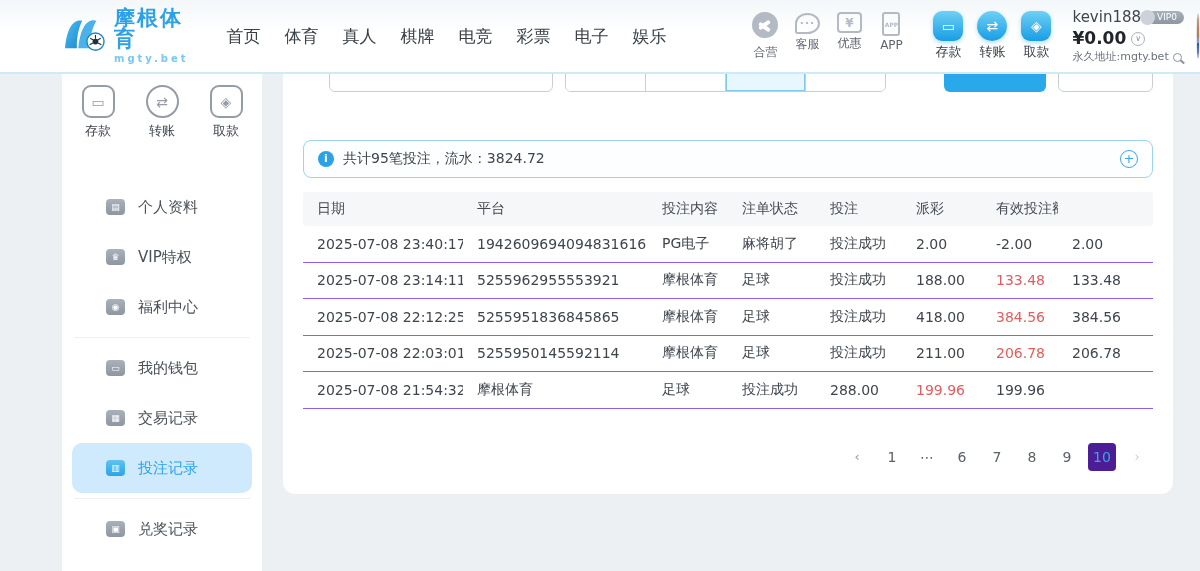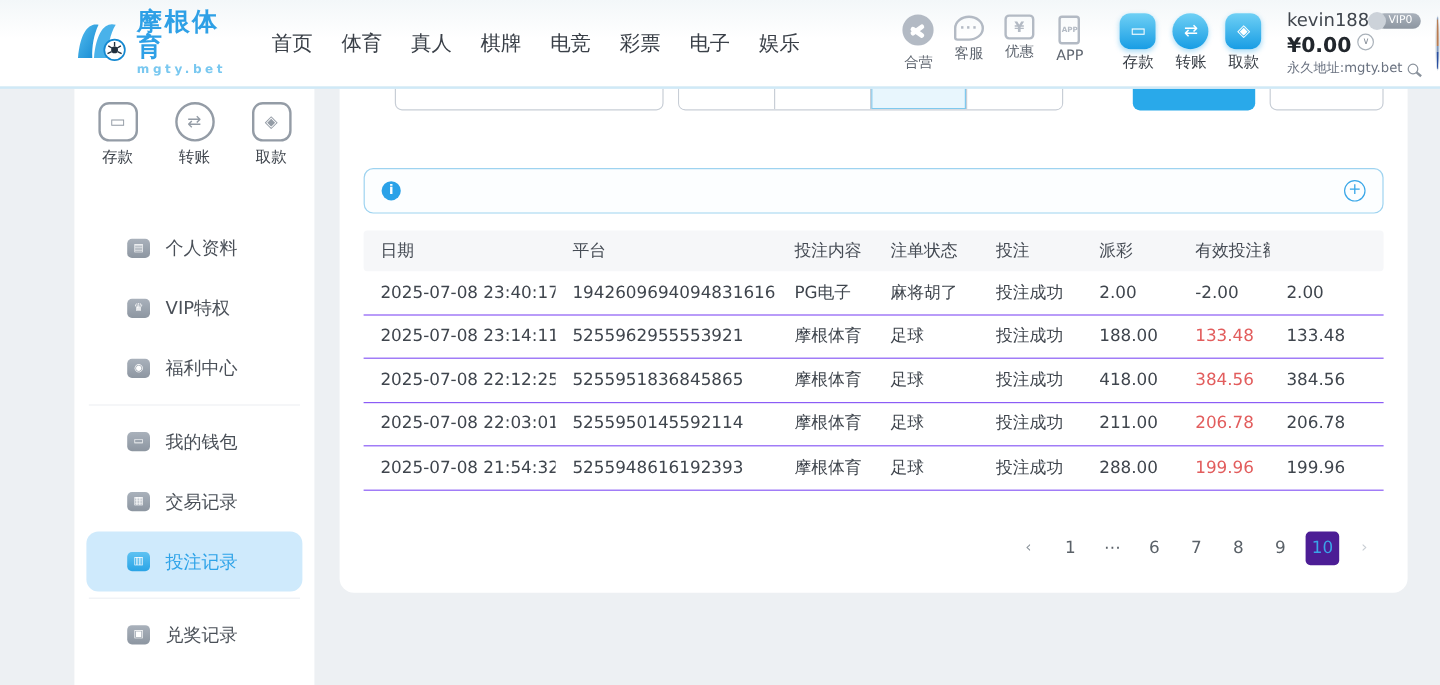--- a/index.html
+++ b/index.html
@@ -42,21 +42,21 @@
     box-shadow:0 2px 4px rgba(30,160,230,.35); }
   .bi-sq { border-radius:9px; } .bi-ci { border-radius:50%; }
 
   .userblk { margin-left:14px; line-height:1.25; }
   .u-row1 { display:flex; align-items:center; }
   .u-name { font-size:15px; color:#3f454d; cursor:pointer; }
   .vip-badge { position:relative; margin-left:6px; background:linear-gradient(#aab2bc,#8d96a1);
     color:#fff; font-size:9px; font-weight:normal; border-radius:8px; padding:1px 7px 1px 10px; cursor:pointer; }
   .vip-badge::before { content:""; position:absolute; left:-7px; top:-1px; width:15px; height:15px;
     border-radius:50%; background:#ccd2d9; }
-  .u-row2 { display:flex; margin-top:1px; }
+  .u-row2 { display:flex; align-items:center; margin-top:1px; }
   .u-balance { font-size:17px; font-weight:bold; color:#21262c; cursor:pointer; }
   .chev-circle { width:14px; height:14px; border:1.5px solid #aab2ba; border-radius:50%;
     margin-left:5px; color:#8a929c; font-size:8px; line-height:11px; text-align:center; cursor:pointer; }
   .u-row3 { display:flex; align-items:center; margin-top:1px; font-size:11px; color:#6a7280; }
   .mag { position:relative; width:9px; height:9px; border:1.5px solid #8a929c; border-radius:50%;
     margin-left:4px; cursor:pointer; }
   .mag::after { content:""; position:absolute; width:5px; height:1.5px; background:#8a929c;
     bottom:-2px; right:-4px; transform:rotate(40deg); }
   .avatar { width:46px; height:46px; border-radius:50%; margin-left:12px; cursor:pointer;
     background:radial-gradient(circle at 50% 30%, #b97c52 0 35%, #7d97bd 36% 52%, #2a4fa0 53% 100%);
@@ -267,20 +267,21 @@
       <div class="seg"></div>
       <div class="seg sel"></div>
       <div class="seg"></div>
     </div>
     <button class="f-btn-primary"></button>
     <button class="f-btn-ghost"></button>
   </div>
 
   <div class="summary-bar">
     <span class="info-ic">i</span>
+    <span class="summary-text">共计95笔投注，流水：3824.72</span>
     <span class="plus-ic">+</span>
   </div>
 
   <div class="tbl">
     <div class="trow thead">
       <span>日期</span>
       <span>平台</span>
       <span>投注内容</span>
       <span>注单状态</span>
       <span>投注</span>
@@ -323,21 +324,20 @@
       <span>5255950145592114</span>
       <span>摩根体育</span>
       <span>足球</span>
       <span>投注成功</span>
       <span>211.00</span>
       <span class="red">206.78</span>
       <span>206.78</span>
     </div>
     <div class="trow tbody-row">
       <span>2025-07-08 21:54:32</span>
-      <span>5255948616192393</span>
       <span>摩根体育</span>
       <span>足球</span>
       <span>投注成功</span>
       <span>288.00</span>
       <span class="red">199.96</span>
       <span>199.96</span>
     </div>
   </div>
 
   <div class="pager">

